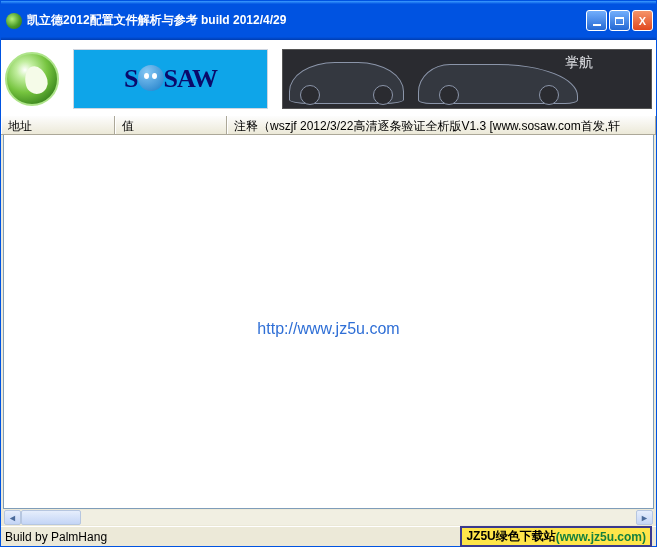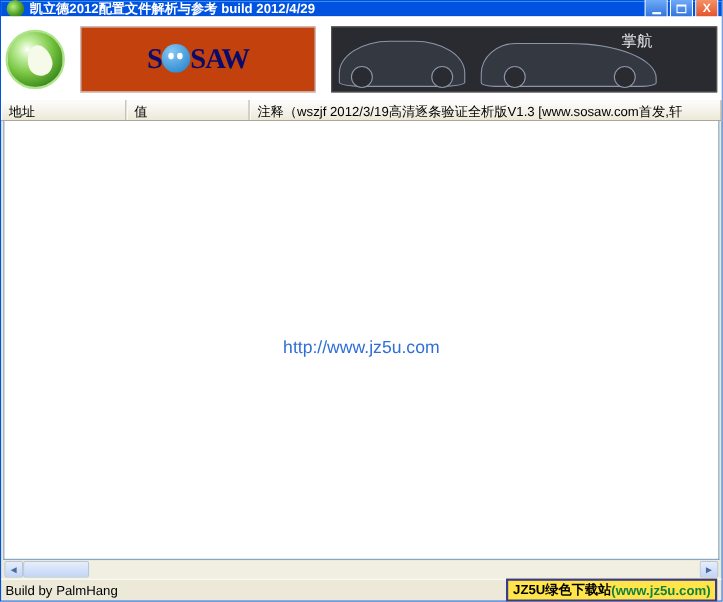--- a/index.html
+++ b/index.html
@@ -11,21 +11,21 @@
   overflow: hidden;
 }
 .window {
   width: 657px; height: 547px;
   border: 1px solid #0053e1;
   background: #ece9d8;
   display: flex;
   flex-direction: column;
 }
 .titlebar {
-  height: 14px;
+  height: 39px;
   background: linear-gradient(to bottom, #3b9bff 0%, #0053e1 8%, #0053e1 92%, #003db0 100%);
   display: flex;
   align-items: center;
   padding: 0 3px 0 5px;
   color: #fff;
 }
 .titlebar-icon {
   width: 16px; height: 16px;
   background: radial-gradient(circle at 6px 6px, #b4f07a 0%, #4a9b27 55%, #2e6318 100%);
   border-radius: 50%;
@@ -63,22 +63,22 @@
   border: 2px solid #aee48a;
 }
 .orb::after{
   content:""; position:absolute; width:22px; height:28px;
   background:#f5fbe8;
   border-radius:50% 50% 50% 50% / 60% 60% 40% 40%;
   left:18px; top:12px;
   transform: rotate(-15deg);
 }
 .sosaw {
-  width: 214px; height: 60px;
-  background: #c2410c;
+  width: 195px; height: 60px;
+  background: #0ea5e9;
   border: 1px solid #cfd6e0;
   display: flex; flex-direction: column; align-items: center; justify-content: center;
 }
 .sosaw-top {
   font-family: "Comic Sans MS", cursive;
   font-size: 26px; font-weight: bold;
   color: #0a0a6b;
   letter-spacing: -1px;
 }
 .sosaw-top .o2 {
@@ -222,21 +222,21 @@
     <div class="carbanner">
       <div class="zh-label">掌航</div>
       <div class="car front"></div>
       <div class="car side"></div>
     </div>
   </div>
 
   <div class="header-row">
     <div class="hcell addr">地址</div>
     <div class="hcell val">值</div>
-    <div class="hcell note">注释（wszjf 2012/3/19高清逐条验证全析版V1.3 [www.sosaw.com首发,轩</div>
+    <div class="hcell note">注释（wszjf 2012/3/22高清逐条验证全析版V1.3 [www.sosaw.com首发,轩</div>
   </div>
 
   <div class="grid">
     <div class="watermark">http://www.jz5u.com</div>
   </div>
 
   <div class="hscroll">
     <div class="sbtn">◄</div>
     <div class="strack">
       <div class="sthumb"></div>

